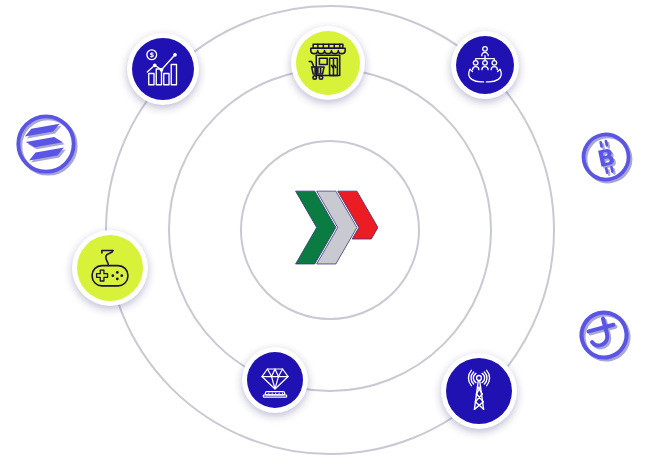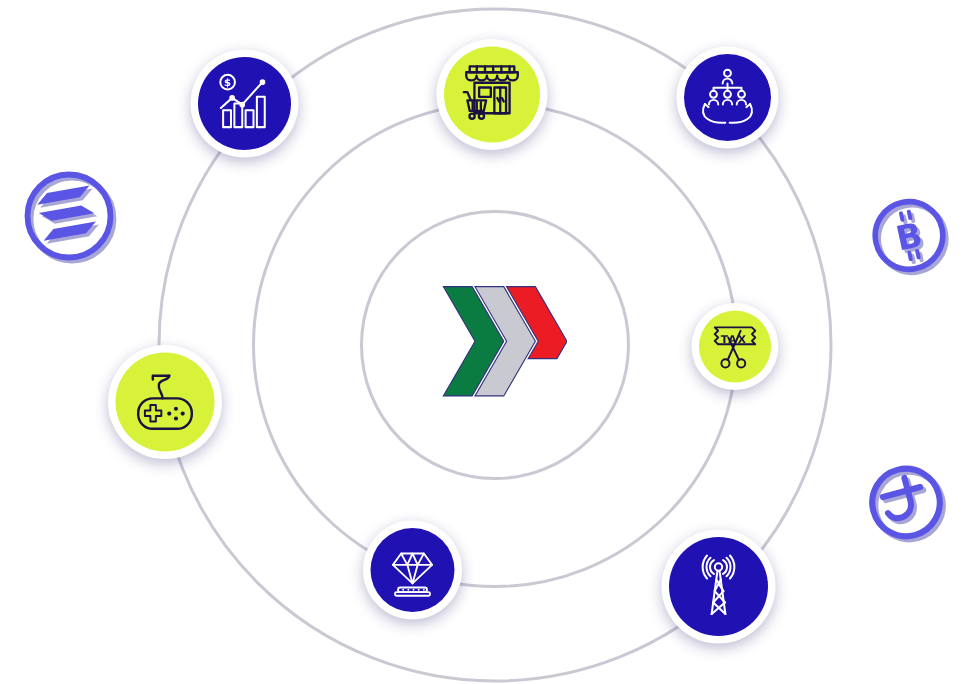--- a/index.html
+++ b/index.html
@@ -126,32 +126,20 @@
         <circle cx="41" cy="37.5" r="1.7" fill="#1a1243" stroke="none"></circle>
         <circle cx="46.5" cy="41.5" r="1.7" fill="#1a1243" stroke="none"></circle>
         <circle cx="41" cy="45.5" r="1.7" fill="#1a1243" stroke="none"></circle>
         <circle cx="35.5" cy="41.5" r="1.7" fill="#1a1243" stroke="none"></circle>
         <path d="M30,29 C30,24 26,22.5 27,17.5 C28,13 35,14.5 35.5,10.5"></path>
         <path d="M35.5,10.5 H22 M22,10.5 V13.5"></path>
       </svg>
     </div>
   </div>
 
-  <div class="badge lime b-tax">
-    <div class="disc">
-      <svg width="42" height="42" viewBox="0 0 56 56" class="icon-dark">
-        <path d="M13,11 H43 l3,3 l-3,3 l3,3 l-3,3 l3,3 H13 l-3,-3 l3,-3 l-3,-3 l3,-3 l-3,-3 Z" stroke-width="1.7"></path>
-        <text x="27" y="24.5" font-size="9.5" font-weight="bold" fill="#1a1243" stroke="none" text-anchor="middle" letter-spacing="1">TAX</text>
-        <path d="M21.5,40 L33,14" stroke-width="1.7"></path>
-        <path d="M31.5,40 L22,20" stroke-width="1.7"></path>
-        <circle cx="19.5" cy="43" r="3.6" stroke-width="1.7"></circle>
-        <circle cx="33.5" cy="43" r="3.6" stroke-width="1.7"></circle>
-      </svg>
-    </div>
-  </div>
 
   <div class="badge navy b-jewelry">
     <div class="disc">
       <svg width="44" height="44" viewBox="0 0 64 64" class="icon-light">
         <polygon points="21,16 43,16 51,27 32,45 13,27"></polygon>
         <path d="M13,27 H51"></path>
         <path d="M21,16 L27,27 L32,16 L37,27 L43,16"></path>
         <path d="M27,27 L32,45 L37,27"></path>
         <rect x="18" y="49" width="28" height="4.5" rx="2"></rect>
         <circle cx="23" cy="51.2" r="0.9" fill="#ffffff" stroke="none"></circle>

